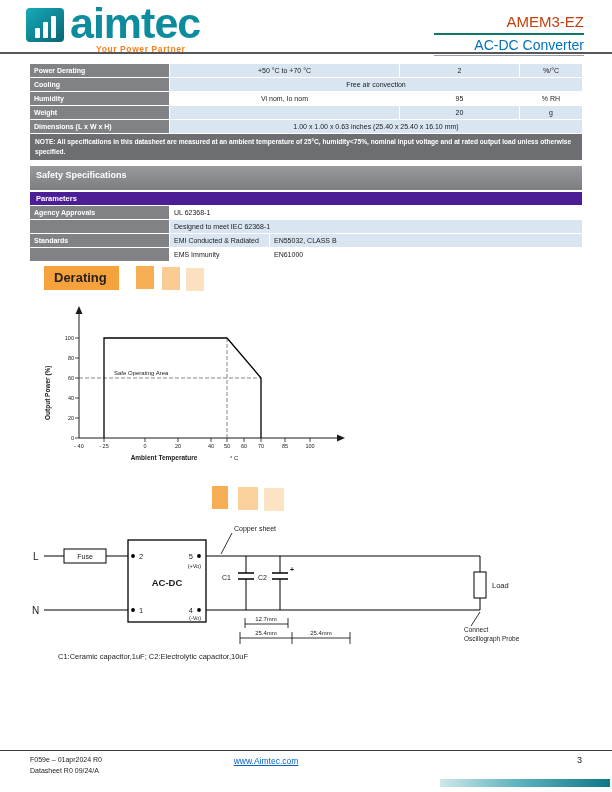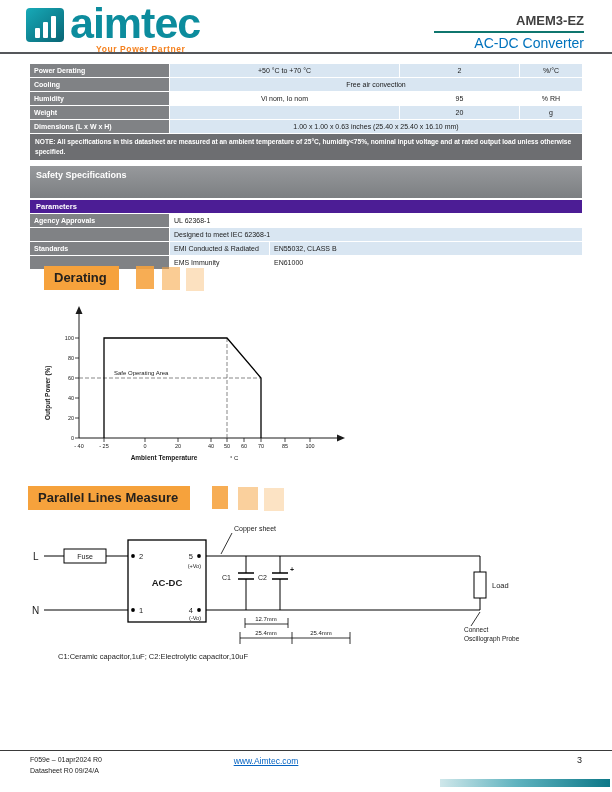--- a/index.html
+++ b/index.html
@@ -9,39 +9,39 @@
   
   .logo{position:absolute;left:26px;top:8px;display:flex;align-items:flex-start;}
   .logo-icon{width:38px;height:34px;background:linear-gradient(140deg,#17aab8,#086574);
              border-radius:4px;display:flex;align-items:flex-end;justify-content:center;
              gap:3px;padding:4px 5px;box-sizing:border-box;}
   .logo-icon .bar{width:5px;background:#fff;border-radius:1px;}
   .bar1{height:10px}.bar2{height:16px}.bar3{height:22px}
   .brand{font-size:43px;font-weight:bold;color:#0c8c9d;line-height:30px;margin-left:6px;letter-spacing:-1px;}
   .tagline{position:absolute;left:72px;top:44px;color:#f58220;font-size:8.5px;font-weight:bold;letter-spacing:.6px;margin-left:24px;}
   .prod{position:absolute;right:28px;top:13px;width:150px;text-align:right;}
-  .prod-name{font-size:13px;font-weight:bold;color:#404040;padding-bottom:3px;}
+  .prod-name{font-size:15px;font-weight:normal;color:#c2410c;padding-bottom:3px;}
   .prod-type{font-size:14px;color:#0072bc;border-top:2px solid #0f766e;border-bottom:1px solid #9aa0a6;padding:2px 0;}
   .header-rule{position:absolute;left:0;top:52px;width:612px;height:2px;background:#55575b;}
 
   
   .spec{position:absolute;left:30px;top:64px;width:552px;font-size:7px;}
   .trow{display:flex;border-bottom:1px solid #fff;height:13px;line-height:13px;}
   .cell{border-right:1px solid #fff;box-sizing:border-box;overflow:hidden;white-space:nowrap;}
   .lab{width:140px;background:#808285;color:#fff;font-weight:bold;padding-left:4px;}
   .v{width:230px;text-align:center;}
   .n{width:120px;text-align:center;}
   .u{width:62px;text-align:center;border-right:none;}
   .m{width:412px;text-align:center;border-right:none;}
   .bb{background:#d9e6f2;} .bw{background:#fff;}
   .note{background:#6d6e71;color:#fff;font-weight:bold;font-size:6.6px;line-height:1.5;padding:3px 5px;}
 
   .safety{position:absolute;left:30px;top:166px;width:552px;font-size:7px;}
   .sec-bar{background:linear-gradient(#97999c,#7c7f82);color:#fff;font-weight:bold;font-size:9px;
-           height:32px;line-height:18px;padding-left:6px;margin-bottom:2px;}
+           height:24px;line-height:18px;padding-left:6px;margin-bottom:2px;}
   .sub-bar{background:#4c1d95;color:#fff;font-weight:bold;font-size:7.5px;height:13px;line-height:13px;
            padding-left:6px;margin-bottom:1px;}
   .sc1{width:100px;padding-left:4px;}
   .sc2{width:312px;padding-left:4px;border-right:none;}
   .scf{width:412px;padding-left:4px;border-right:none;}
 
   
   .title-box{position:absolute;background:#f6a23c;font-size:13px;font-weight:bold;color:#26211c;
              padding:4px 12px 5px 10px;}
   .deco{position:absolute;height:23px;background:#f6a23c;}
@@ -182,21 +182,20 @@
     <text x="276" y="150" font-size="5.5" text-anchor="middle">100</text>
     <line x1="45" y1="80" x2="227" y2="80" stroke="#555" stroke-width="0.7" stroke-dasharray="4 2"></line>
     <line x1="193" y1="40" x2="193" y2="140" stroke="#555" stroke-width="0.7" stroke-dasharray="4 2"></line>
     <path d="M70,140 L70,40 L193,40 L227,80 L227,140" fill="none" stroke="#000" stroke-width="1.3"></path>
     <text x="80" y="77" font-size="6">Safe Operating Area</text>
     <text transform="translate(16,122) rotate(-90)" font-size="6.5" font-weight="bold">Output Power (%)</text>
     <text x="130" y="162" font-size="6.5" font-weight="bold" text-anchor="middle">Ambient Temperature</text>
     <text x="196" y="162" font-size="6">° C</text>
   </svg>
 
-  <div class="title-box" style="left:28px;top:486px;">Parallel Lines Measure</div>
   <div class="deco" style="left:212px;top:486px;width:16px;opacity:.88"></div>
   <div class="deco" style="left:238px;top:487px;width:20px;opacity:.5"></div>
   <div class="deco" style="left:264px;top:488px;width:20px;opacity:.3"></div>
 
   <svg class="diagram" width="548" height="136" viewBox="0 0 548 136">
     <g stroke="#000" stroke-width="1">
       <line x1="16" y1="38" x2="36" y2="38"></line>
       <line x1="78" y1="38" x2="100" y2="38"></line>
       <line x1="16" y1="92" x2="100" y2="92"></line>
       <line x1="178" y1="38" x2="452" y2="38"></line>

